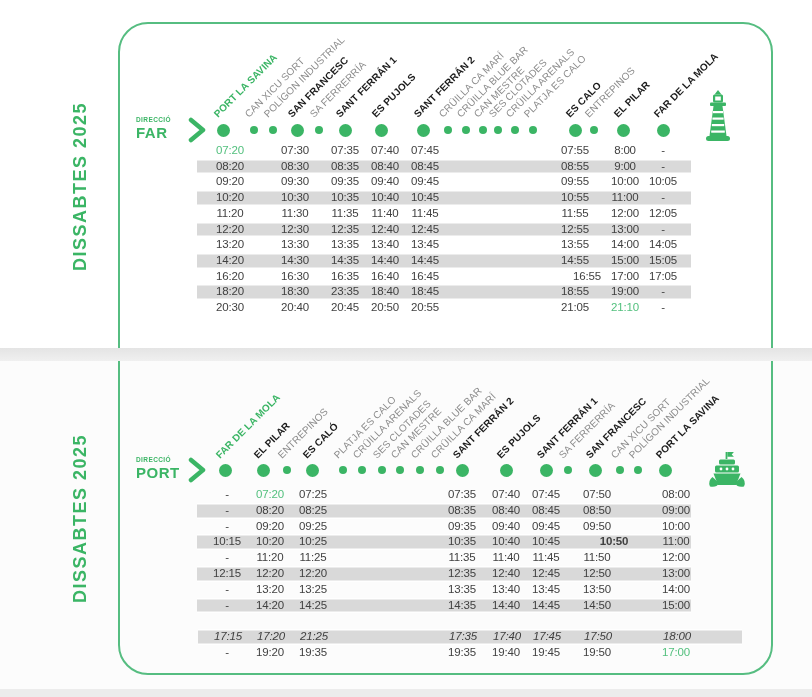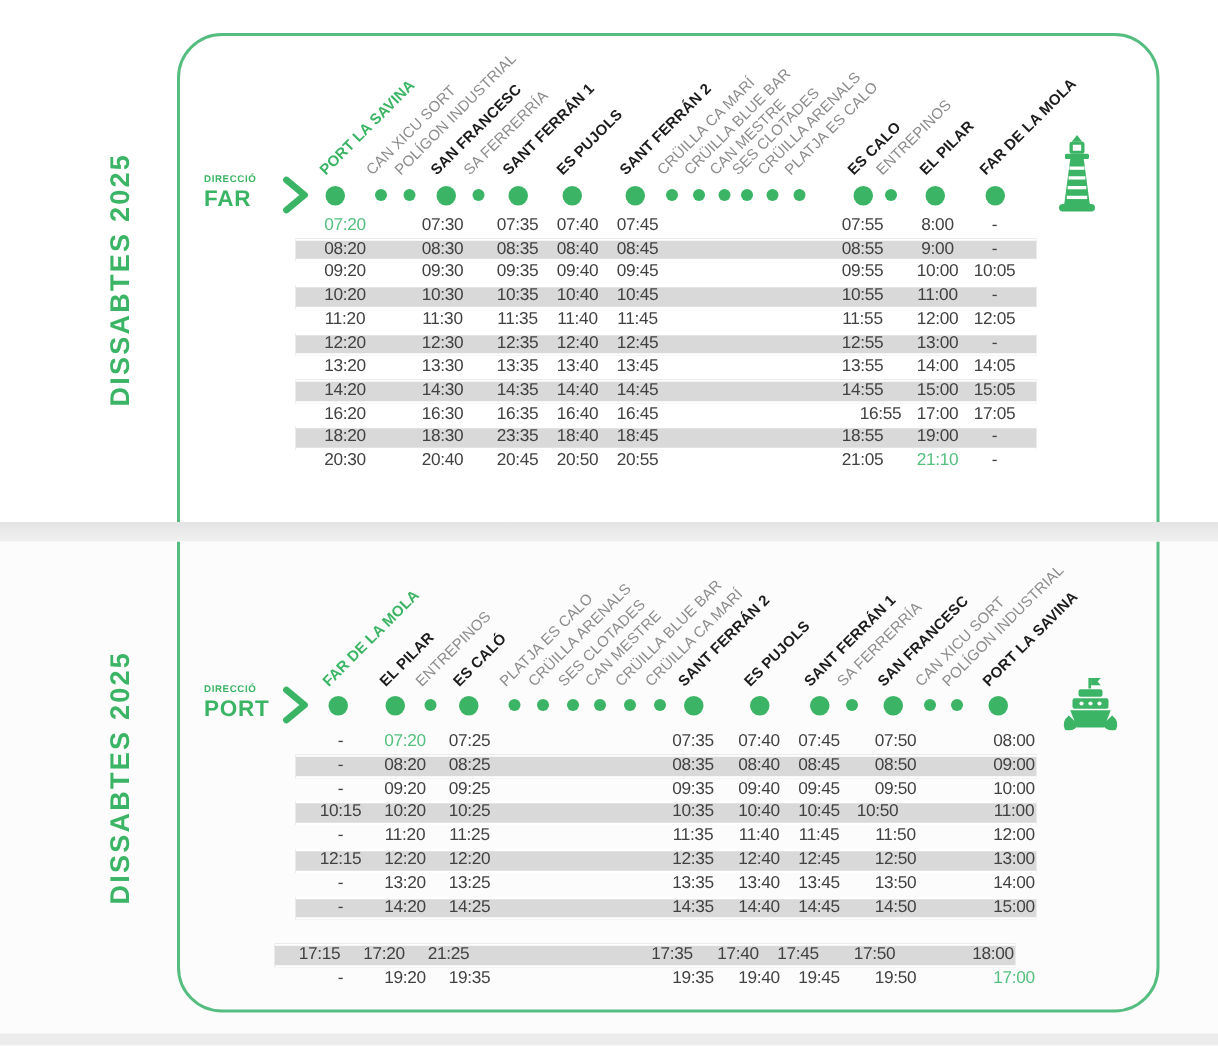--- a/index.html
+++ b/index.html
@@ -334,21 +334,21 @@
         <span class="time-cell" style="left: 372px;">09:50</span>
         <span class="time-cell" style="left: 451px;">10:00</span>
       </div>
       <div class="time-row striped" style="left: 197px; top: 173.4px; width: 494px; height: 15.8px; line-height: 15.8px;">
         <span class="time-cell" style="left: 2px;">10:15</span>
         <span class="time-cell" style="left: 45px;">10:20</span>
         <span class="time-cell" style="left: 88px;">10:25</span>
         <span class="time-cell" style="left: 237px;">10:35</span>
         <span class="time-cell" style="left: 281px;">10:40</span>
         <span class="time-cell" style="left: 321px;">10:45</span>
-        <span class="time-cell" style="left: 360px;">10:50</span>
+        <span class="time-cell" style="left: 389px; font-weight: bold;">10:50</span>
         <span class="time-cell" style="left: 451px;">11:00</span>
       </div>
       <div class="time-row" style="left: 197px; top: 189.2px; width: 494px; height: 15.8px; line-height: 15.8px;">
         <span class="time-cell" style="left: 2px;">-</span>
         <span class="time-cell" style="left: 45px;">11:20</span>
         <span class="time-cell" style="left: 88px;">11:25</span>
         <span class="time-cell" style="left: 237px;">11:35</span>
         <span class="time-cell" style="left: 281px;">11:40</span>
         <span class="time-cell" style="left: 321px;">11:45</span>
         <span class="time-cell" style="left: 372px;">11:50</span>
@@ -377,21 +377,21 @@
       <div class="time-row striped" style="left: 197px; top: 236.6px; width: 494px; height: 15.8px; line-height: 15.8px;">
         <span class="time-cell" style="left: 2px;">-</span>
         <span class="time-cell" style="left: 45px;">14:20</span>
         <span class="time-cell" style="left: 88px;">14:25</span>
         <span class="time-cell" style="left: 237px;">14:35</span>
         <span class="time-cell" style="left: 281px;">14:40</span>
         <span class="time-cell" style="left: 321px;">14:45</span>
         <span class="time-cell" style="left: 372px;">14:50</span>
         <span class="time-cell" style="left: 451px;">15:00</span>
       </div>
-      <div class="time-row striped" style="left: 183px; top: 268.2px; width: 494px; height: 15.8px; line-height: 15.8px;">
+      <div class="time-row striped" style="left: 198px; top: 268.2px; width: 544px; height: 15.8px; line-height: 15.8px; font-style: italic;">
         <span class="time-cell" style="left: 2px;">17:15</span>
         <span class="time-cell" style="left: 45px;">17:20</span>
         <span class="time-cell" style="left: 88px;">21:25</span>
         <span class="time-cell" style="left: 237px;">17:35</span>
         <span class="time-cell" style="left: 281px;">17:40</span>
         <span class="time-cell" style="left: 321px;">17:45</span>
         <span class="time-cell" style="left: 372px;">17:50</span>
         <span class="time-cell" style="left: 451px;">18:00</span>
       </div>
       <div class="time-row" style="left: 197px; top: 284px; width: 494px; height: 15.8px; line-height: 15.8px;">

